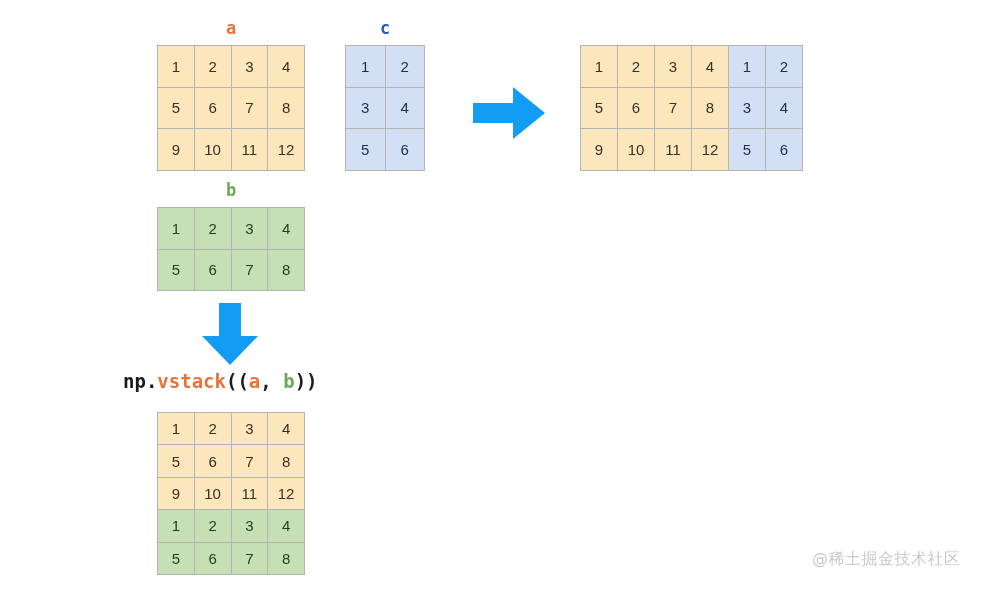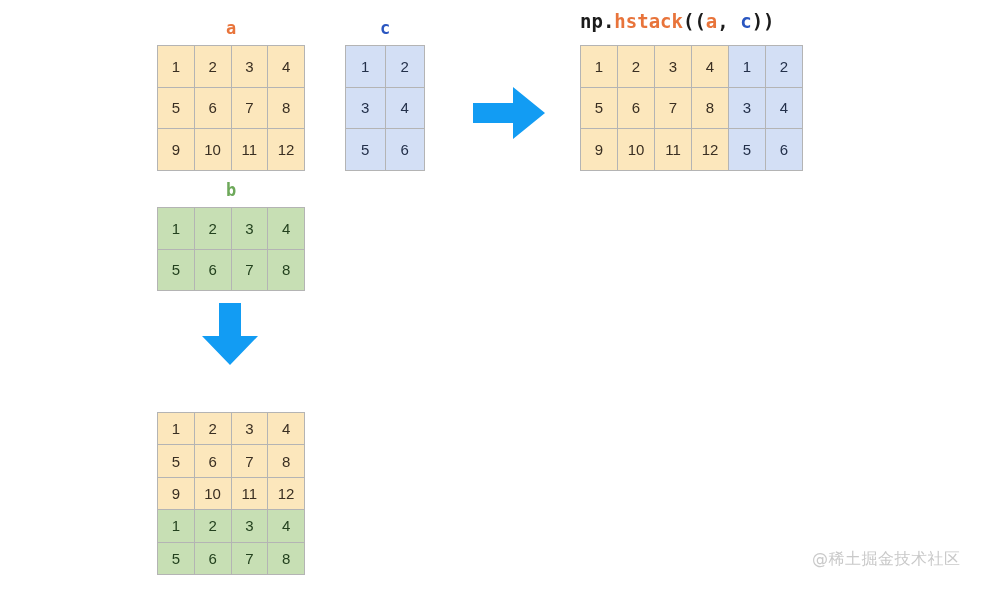--- a/index.html
+++ b/index.html
@@ -126,21 +126,20 @@
       <div class="cell blue">5</div>
       <div class="cell blue">6</div>
     </div>
 
   <div class="arrow" style="left:473px; top:84px; width:72px; height:58px;">
     <svg width="72" height="58" viewBox="0 0 72 58" xmlns="http://www.w3.org/2000/svg">
       <polygon points="0,19 40,19 40,3 72,29 40,55 40,39 0,39" fill="#129CF3"></polygon>
     </svg>
   </div>
 
-  <div class="code-caption" style="left:580px; top:12px;"><span class="tok-plain">np.</span><span class="tok-fn">hstack</span><span class="tok-plain">((</span><span class="tok-a">a</span><span class="tok-plain">, </span><span class="tok-c">c</span><span class="tok-plain">))</span></div>
 
   <div class="matrix" id="matrix-hstack" style="left:580px; top:45px; width:223px; height:126px; grid-template-columns:repeat(6,1fr); grid-template-rows:repeat(3,1fr);">
       <div class="cell orange">1</div>
       <div class="cell orange">2</div>
       <div class="cell orange">3</div>
       <div class="cell orange">4</div>
       <div class="cell blue">1</div>
       <div class="cell blue">2</div>
       <div class="cell orange">5</div>
       <div class="cell orange">6</div>
@@ -168,20 +167,21 @@
       <div class="cell green">7</div>
       <div class="cell green">8</div>
     </div>
 
   <div class="arrow" style="left:201px; top:303px; width:58px; height:62px;">
     <svg width="58" height="62" viewBox="0 0 58 62" xmlns="http://www.w3.org/2000/svg">
       <polygon points="18,0 40,0 40,33 57,33 29,62 1,33 18,33" fill="#129CF3"></polygon>
     </svg>
   </div>
 
+  <div class="code-caption" style="left:123px; top:372px;"><span class="tok-plain">np.</span><span class="tok-fn">vstack</span><span class="tok-plain">((</span><span class="tok-a">a</span><span class="tok-plain">, </span><span class="tok-b">b</span><span class="tok-plain">))</span></div>
 
   <div class="matrix" id="matrix-vstack" style="left:157px; top:412px; width:148px; height:163px; grid-template-columns:repeat(4,1fr); grid-template-rows:repeat(5,1fr);">
       <div class="cell orange">1</div>
       <div class="cell orange">2</div>
       <div class="cell orange">3</div>
       <div class="cell orange">4</div>
       <div class="cell orange">5</div>
       <div class="cell orange">6</div>
       <div class="cell orange">7</div>
       <div class="cell orange">8</div>

